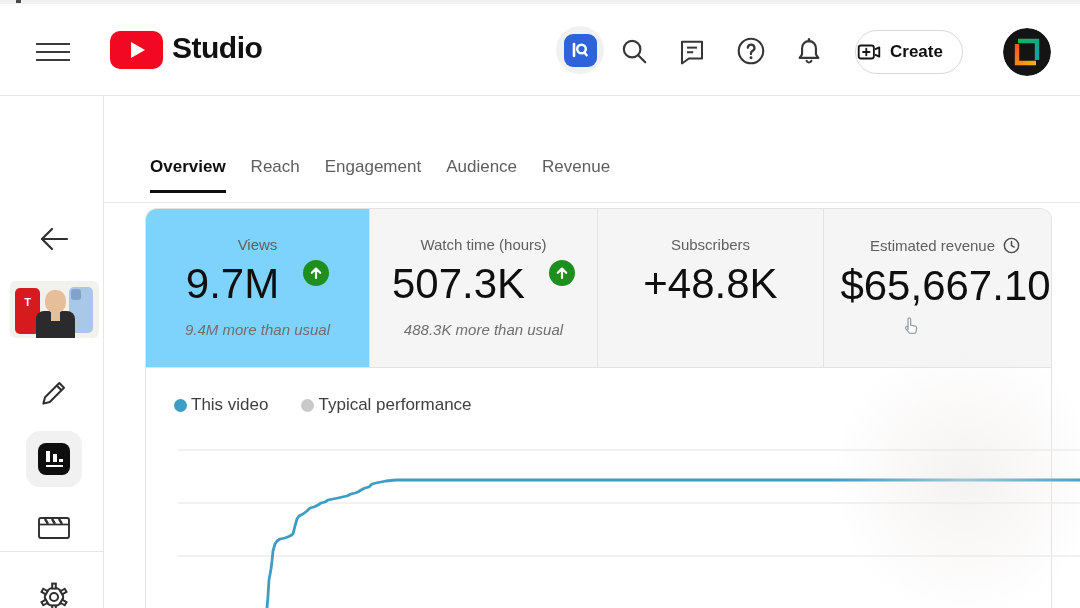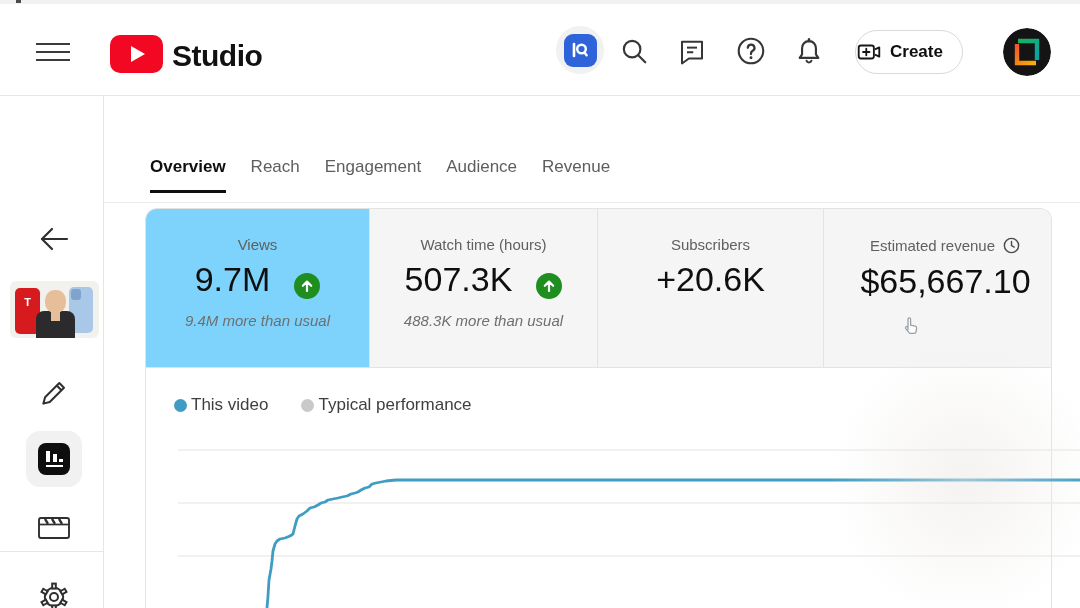--- a/index.html
+++ b/index.html
@@ -10,21 +10,21 @@
   
   .video-strip { position:absolute; left:0; top:0; width:1080px; height:4px; background:#f1f1f1; }
   .video-strip .tick { position:absolute; left:16px; top:0; width:5px; height:3px; background:#4a4a4a; }
 
   
   .header { position:absolute; left:0; top:4px; width:1080px; height:92px; background:#fff;
     border-bottom:1px solid #e6e6e6; }
   .hamburger { position:absolute; left:34px; top:36px; width:38px; height:26px; cursor:pointer; }
   .hamburger span { position:absolute; left:2px; width:34px; height:2.4px; background:#3c3c3c; }
   .hamburger span:nth-child(1){top:3px;} .hamburger span:nth-child(2){top:11px;} .hamburger span:nth-child(3){top:19px;}
-  .logo { position:absolute; left:110px; top:27px; height:42px; display:flex; align-items:flex-end; }
+  .logo { position:absolute; left:110px; top:27px; height:42px; display:flex; align-items:flex-start; }
   .logo-badge { width:53px; height:38px; background:#f20823; border-radius:10px; position:relative; }
   .logo-badge:after { content:""; position:absolute; left:21px; top:11px;
     border-left:14px solid #fff; border-top:8px solid transparent; border-bottom:8px solid transparent; }
   .logo-word { font-size:30px; font-weight:bold; color:#111; letter-spacing:-0.5px; margin-left:9px; }
 
   .hdr-ic { position:absolute; top:30px; width:34px; height:34px; display:flex; align-items:center; justify-content:center; cursor:pointer; }
   .vidiq-circle { position:absolute; left:556px; top:22px; width:48px; height:48px; background:#f1f1f1; border-radius:50%;
     display:flex; align-items:center; justify-content:center; cursor:pointer; }
   .vidiq-badge { width:33px; height:33px; background:#2e63da; border-radius:9px; display:flex; align-items:center; justify-content:center; }
   .create-btn { position:absolute; left:855px; top:26px; width:108px; height:44px; border:1px solid #d9d9d9; border-radius:22px;
@@ -60,21 +60,21 @@
   
   .big-card { position:absolute; left:145px; top:208px; width:907px; height:400px; background:#fff;
     border:1px solid #e3e3e3; border-bottom:none; border-radius:12px 12px 0 0; }
   .metric-row { position:absolute; left:0; top:0; width:100%; height:159px; display:flex; border-bottom:1px solid #e3e3e3; }
   .m-card { text-align:center; cursor:pointer; background:#f5f5f6; }
   .m-card.selected { background:#7dd3fc; }
   .m-card + .m-card { border-left:1px solid #e3e3e3; }
   .m-card:first-child { border-radius:11px 0 0 0; }
   .m-card:last-child { border-radius:0 11px 0 0; }
   .m-label { margin-top:27px; font-size:15px; color:#606060; display:flex; align-items:center; justify-content:center; gap:7px; }
-  .m-value { margin-top:7px; font-size:34px; color:#0f0f0f; display:flex; align-items:flex-end; justify-content:center; gap:24px; }
+  .m-value { margin-top:7px; font-size:42px; color:#0f0f0f; display:flex; align-items:flex-start; justify-content:center; gap:24px; }
   .m-note { margin-top:13px; font-size:15px; font-style:italic; color:#6f6f6f; }
   .trend-badge { width:26px; height:26px; border-radius:50%; background:#1e8e1e; display:inline-flex; align-items:center; justify-content:center; }
 
   
   .legend { position:absolute; left:104px; top:392px; display:flex; gap:33px; padding-left:70px; height:26px; align-items:center; }
   .legend-item { display:flex; align-items:center; gap:4px; font-size:17px; color:#3f3f3f; cursor:pointer; }
   .legend-dot { width:13px; height:13px; border-radius:50%; }
   .chart-svg { position:absolute; left:104px; top:430px; }
   .haze { position:absolute; left:830px; top:340px; width:270px; height:280px; pointer-events:none;
     background:radial-gradient(closest-side, rgba(236,233,229,0.55), rgba(255,255,255,0)); }
@@ -271,21 +271,21 @@
                 <path d="M8 13V4M3.8 7.8L8 3.6l4.2 4.2" fill="none" stroke="#fff" stroke-width="2.2" stroke-linecap="round" stroke-linejoin="round"></path>
               </svg>
           </span>
         </div>
         <div class="m-note">488.3K more than usual</div>
       </div>
 
       <div class="m-card" style="flex:0 0 226px;">
         <div class="m-label">Subscribers</div>
         <div class="m-value">
-            <span>+20.6K</span>
+            <span>+48.8K</span>
           </div>
       </div>
 
       <div class="m-card" style="flex:1;padding-left:16px;">
         <div class="m-label">
           <span>Estimated revenue</span>
           <svg width="19" height="19" viewBox="0 0 24 24">
             <circle cx="12" cy="12" r="9" fill="none" stroke="#4a4a4a" stroke-width="1.8"></circle>
             <path d="M12 7v5l3.4 2" fill="none" stroke="#4a4a4a" stroke-width="1.8" stroke-linecap="round"></path>
           </svg>

